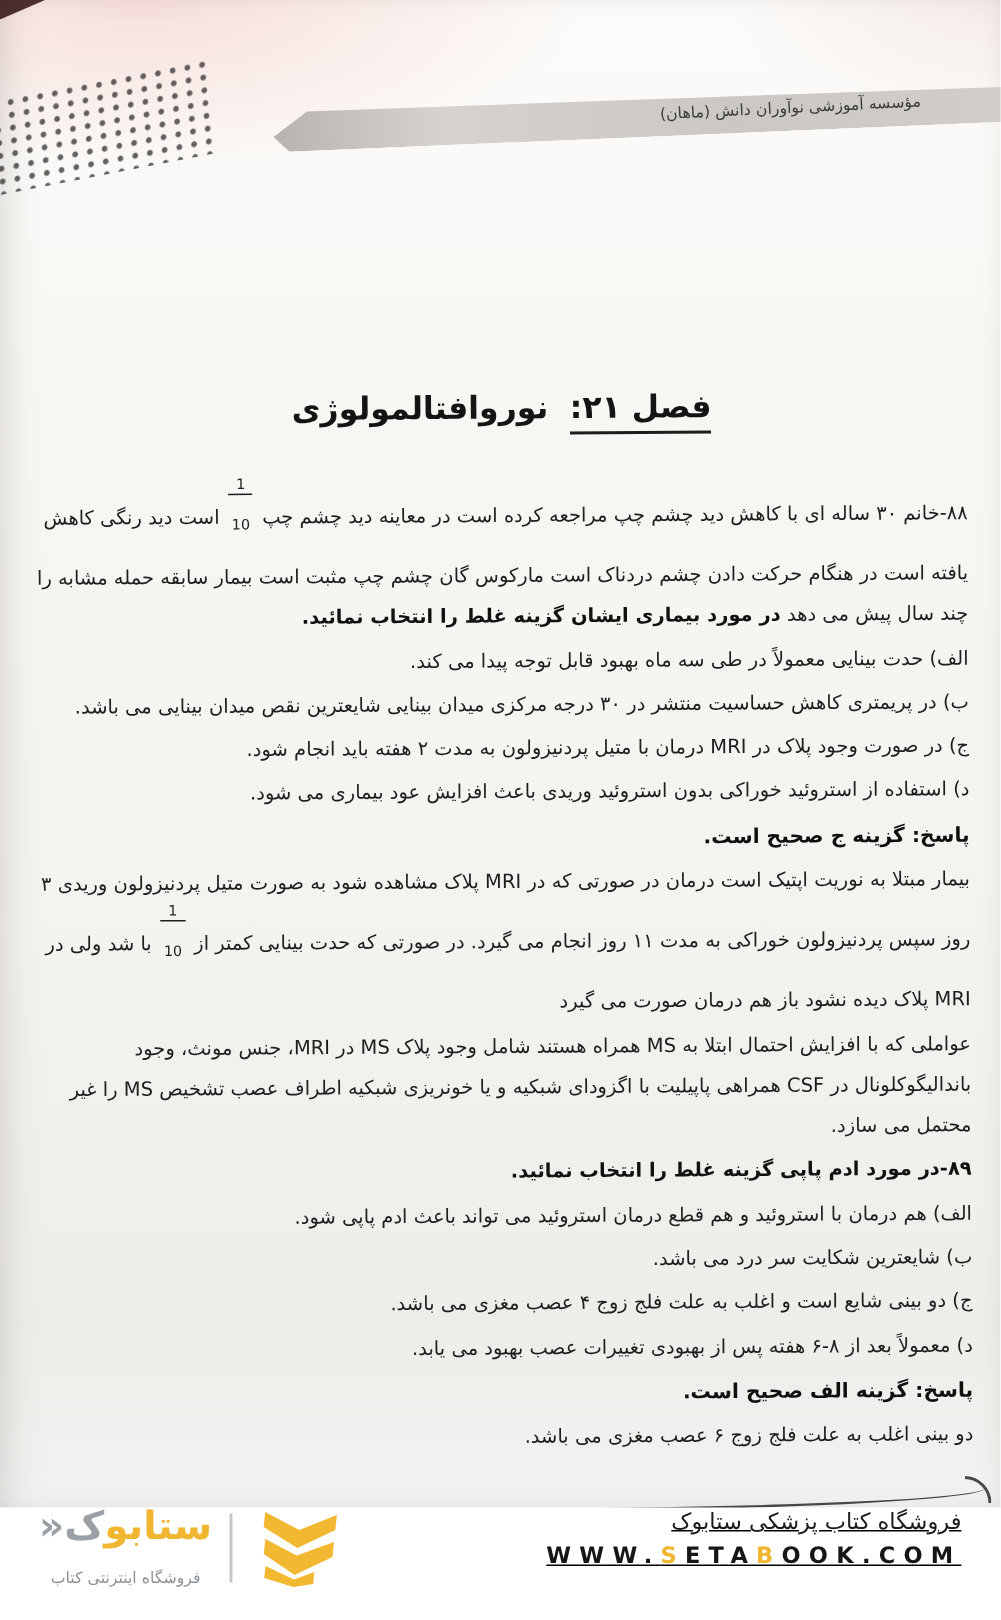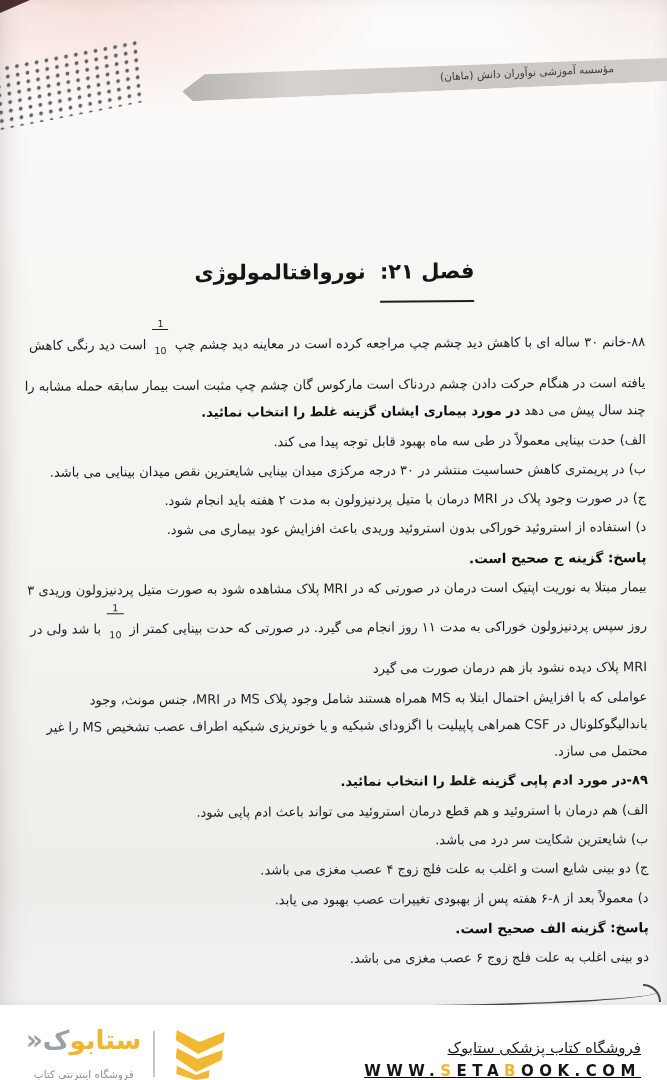--- a/index.html
+++ b/index.html
@@ -44,21 +44,21 @@
     position:absolute;right:78px;top:6px;
     font-size:10.5px;color:#3b3b3b;letter-spacing:.2px;
     transform:rotate(-.4deg);white-space:nowrap;
   }
   .chapter-title{
     position:relative;margin:0;padding-top:260px;
     text-align:center;direction:rtl;
     font-size:21px;font-weight:bold;color:#141414;
     transform:rotate(-.4deg);
   }
-  .chapter-title .label{border-bottom:2px solid #1d1d1d;padding-bottom:17px;margin-left:7px;}
+  .chapter-title .label{border-bottom:2px solid #1d1d1d;padding-bottom:4px;margin-left:7px;}
   .content{
     position:relative;direction:rtl;text-align:right;
     margin:34px 20px 0 16px;
     font-size:13px;line-height:2.1;color:#1e1e1e;
     transform:rotate(-.35deg);
   }
   .content p{margin:0 0 2px 0;}
   .stem{margin-bottom:4px;}
   .bold{font-weight:bold;color:#111;}
   .answer{font-weight:bold;color:#0f0f0f;margin-top:10px;margin-bottom:8px;font-size:13.5px;}
@@ -78,21 +78,21 @@
     opacity:.85;
   }
   .bottom-curl:after{
     content:"";position:absolute;right:-4px;top:-8px;width:16px;height:16px;
     border:2.5px solid #2b2b2b;border-left:none;border-bottom:none;
     border-radius:0 100% 0 0;
   }
   
   .footer{
     position:absolute;left:0;top:1005px;width:667px;height:75px;
-    background:#ffffff;display:flex;align-items:flex-end;justify-content:space-between;
+    background:#ffffff;display:flex;align-items:flex-start;justify-content:space-between;
     padding:0 26px;box-sizing:border-box;
   }
   .logo{display:flex;align-items:center;gap:12px;}
   .logo-text{display:flex;flex-direction:column;align-items:center;}
   .wordmark{direction:rtl;font-weight:bold;font-size:26px;line-height:1;letter-spacing:-1px;}
   .wordmark .main{color:#f0b62f;}
   .wordmark .gray{color:#9aa0a5;}
   .tagline{font-size:10.5px;color:#8d9298;margin-top:15px;direction:rtl;}
   .logo-divider{width:1.5px;height:46px;background:#c3c7ca;}
   .emblem{width:62px;height:52px;}

